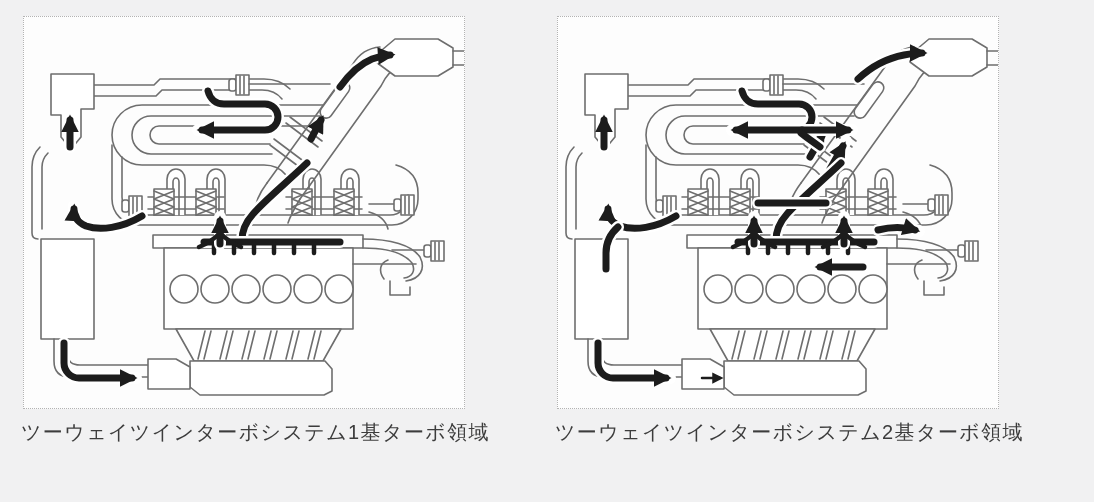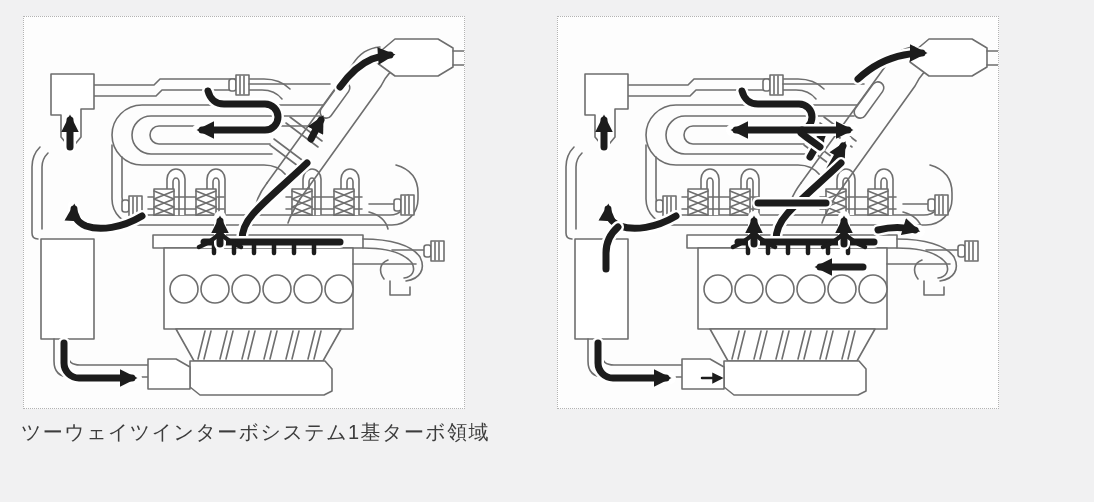--- a/index.html
+++ b/index.html
@@ -254,15 +254,16 @@
           <path class="fw" marker-end="url(#ah)" d="M118,199 C98,211 76,214 62,209 C53,205 49.5,200 50,192"></path>
           <path class="fwc" d="M60,210 C52,217 48,226 48,236 V252"></path>
           <path class="fw" d="M60,210 C52,217 48,226 48,236 V252"></path>
 
           <path class="fwc" d="M40,326 V346 A15,15 0 0 0 55,361 H112"></path>
           <path class="fw" marker-end="url(#ah)" d="M40,326 V346 A15,15 0 0 0 55,361 H108"></path>
           <path class="fwt" marker-end="url(#ahs)" d="M144,361 H162"></path>
         </g>
       </svg>
     </div>
+    <figcaption>ツーウェイツインターボシステム2基ターボ領域</figcaption>
   </figure>
 
 </div>
 
 </body></html>

